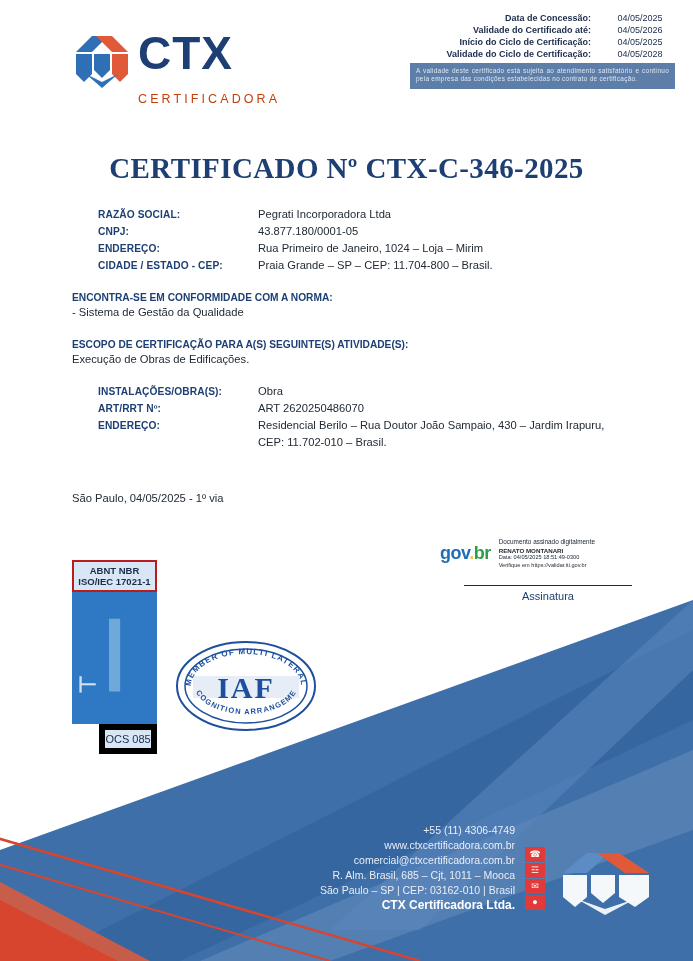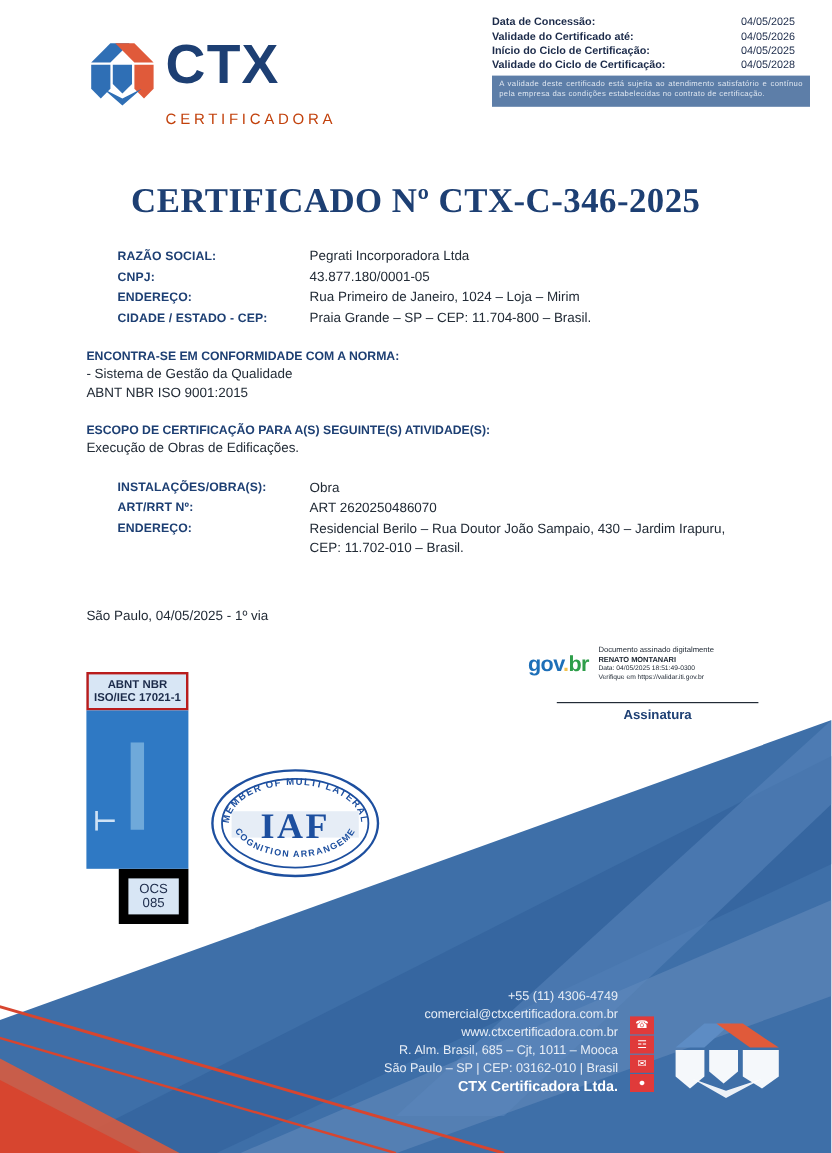--- a/index.html
+++ b/index.html
@@ -64,21 +64,21 @@
   .dates table {
     border-collapse: collapse;
     width: 100%;
   }
   .dates td {
     padding: 0.5px 0;
     font-size: 9px;
     line-height: 11px;
   }
   .dates td.lbl {
-    text-align: left;
+    text-align: right;
     font-weight: bold;
     color: #1c2b4a;
     padding-right: 14px;
   }
   .dates td.val {
     text-align: center;
     color: #1c2b4a;
     width: 70px;
   }
   .disclaimer {
@@ -189,21 +189,21 @@
   .sig-line {
     border-top: 1px solid #222b36;
     margin-top: 16px;
     width: 168px;
     margin-left: auto;
     margin-right: 8px;
   }
   .sig-label {
     margin-top: 4px;
     font-size: 11px;
-    font-weight: bold;
+    font-weight: normal;
     color: #1d3f73;
     width: 168px;
     margin-left: auto;
     margin-right: 8px;
     text-align: center;
   }
 
   
   .abnt {
     position: absolute;
@@ -239,21 +239,21 @@
   }
   .abnt .glyph2 {
     position: absolute;
     left: 6px;
     bottom: 26px;
     font-size: 22px;
     color: #cfe2f5;
     font-weight: bold;
   }
   .abnt .ocs {
-    border: 8px solid #000000;
+    border: 6px solid #000000;
     background: #d8e6f5;
     font-size: 11px;
     color: #1c2b4a;
     padding: 3px 0;
     margin-left: 27px;
   }
 
   
   .iaf {
     position: absolute;
@@ -377,21 +377,20 @@
     <div class="v">Rua Primeiro de Janeiro, 1024 – Loja – Mirim</div>
   </div>
   <div class="row">
     <div class="k">CIDADE / ESTADO - CEP:</div>
     <div class="v">Praia Grande – SP – CEP: 11.704-800 – Brasil.</div>
   </div>
 
   <div class="blk">
     <div class="hd">ENCONTRA-SE EM CONFORMIDADE COM A NORMA:</div>
     <div class="tx">- Sistema de Gestão da Qualidade</div>
-    <div class="tx">ABNT NBR ISO 9001:2015</div>
   </div>
 
   <div class="blk">
     <div class="hd">ESCOPO DE CERTIFICAÇÃO PARA A(S) SEGUINTE(S) ATIVIDADE(S):</div>
     <div class="tx">Execução de Obras de Edificações.</div>
   </div>
 
   <div class="blk">
     <div class="row">
       <div class="k">INSTALAÇÕES/OBRA(S):</div>
@@ -470,22 +469,22 @@
     <line x1="-10" y1="262" x2="330" y2="361" stroke="#d7452f" stroke-width="2"></line>
 
     <polygon points="0,282 150,361 0,361" fill="#e05a3a" opacity="0.85"></polygon>
     <polygon points="0,300 118,361 0,361" fill="#d7452f"></polygon>
 
     <polygon points="0,338 693,338 693,361 0,361" fill="#1f3f6b" opacity="0.0"></polygon>
   </svg>
 
   <div class="contact">
     <div>+55 (11) 4306-4749</div>
+    <div>www.ctxcertificadora.com.br</div>
     <div>comercial@ctxcertificadora.com.br</div>
-    <div>www.ctxcertificadora.com.br</div>
     <div>R. Alm. Brasil, 685 – Cjt, 1011 – Mooca</div>
     <div>São Paulo – SP | CEP: 03162-010 | Brasil</div>
     <div class="last">CTX Certificadora Ltda.</div>
   </div>
 
   <div class="contact-icons">
     <div class="ci">☎</div>
     <div class="ci">☲</div>
     <div class="ci">✉</div>
     <div class="ci">●</div>

